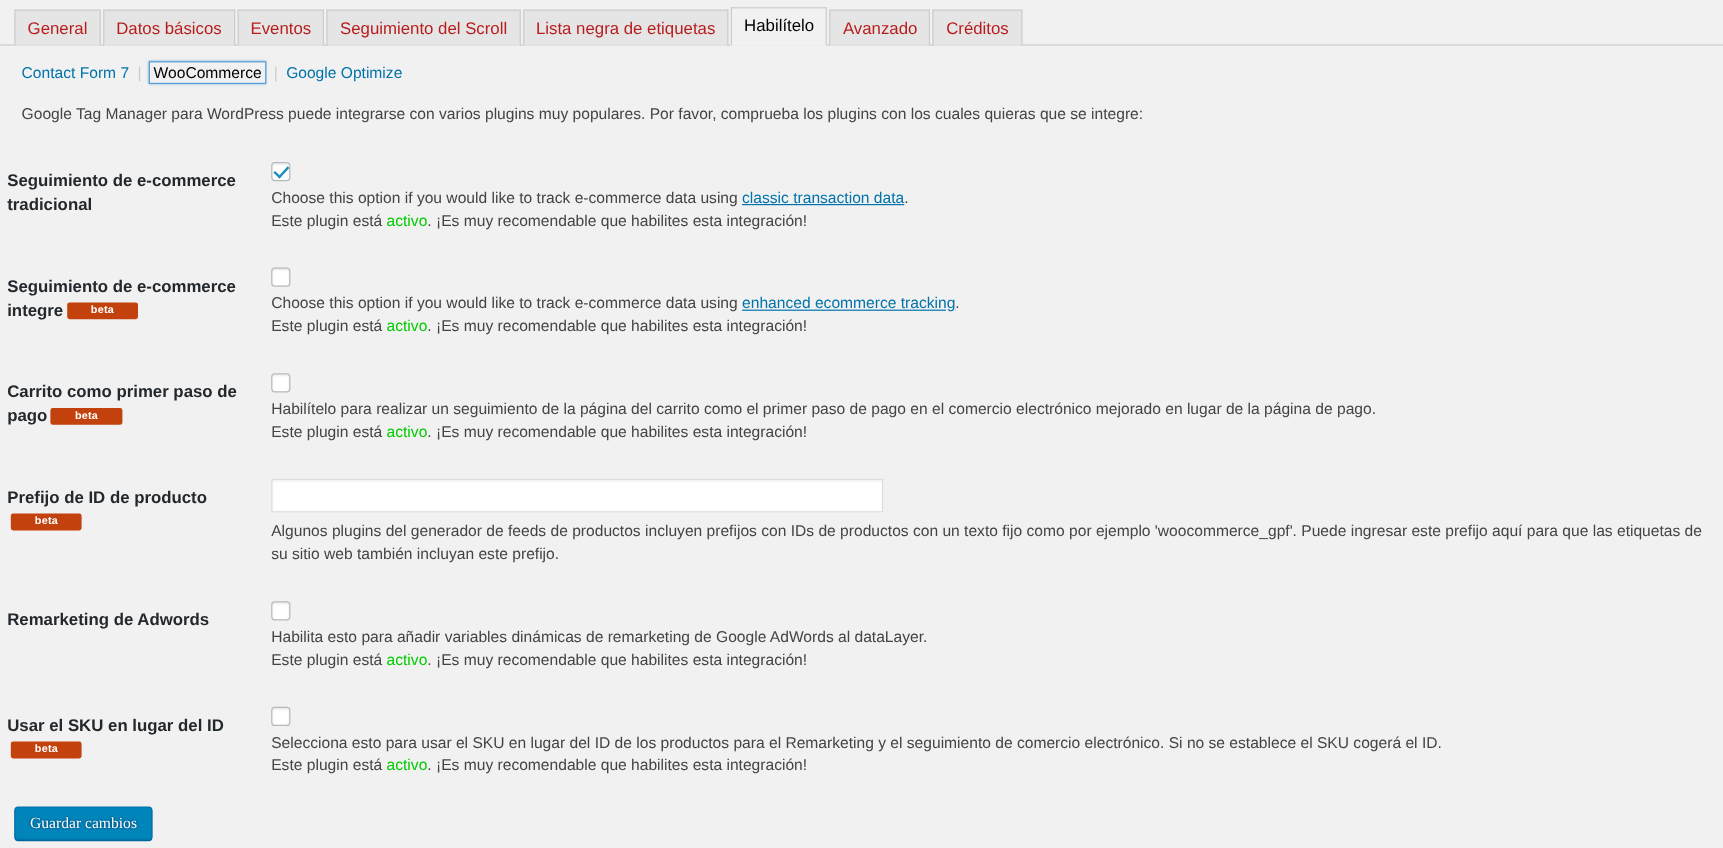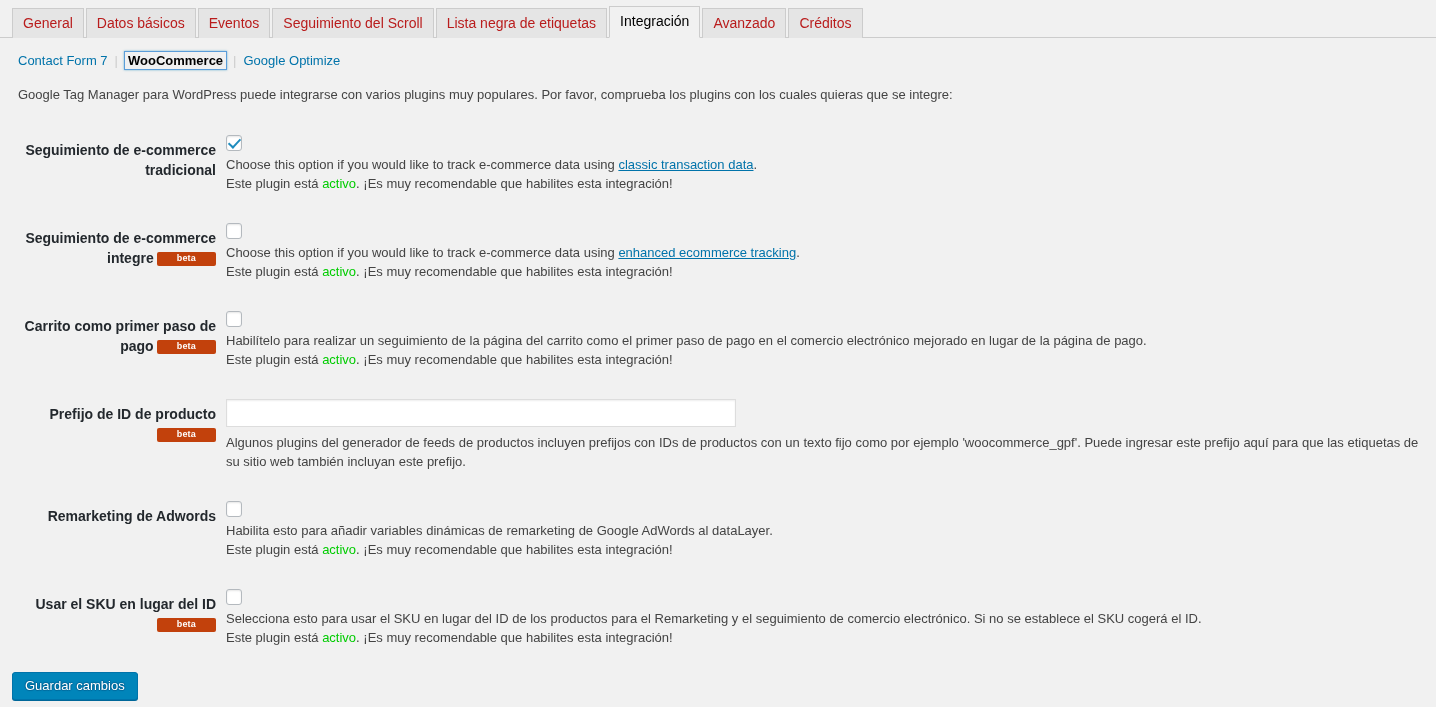--- a/index.html
+++ b/index.html
@@ -57,21 +57,21 @@
     font-size: 13px;
     line-height: 18px;
   }
   .subnav a {
     color: #0073aa;
     text-decoration: none;
     cursor: pointer;
   }
   .subnav a.current {
     color: #000;
-    font-weight: bold;
+    font-weight: normal;
     outline: 1px solid #5b9dd9;
     box-shadow: 0 0 2px 1px rgba(30,140,190,.6);
     padding: 1px 3px;
     background: #f1f1f1;
   }
   .subnav .sep {
     color: #ccc;
     padding: 0 7px;
   }
 
@@ -85,21 +85,21 @@
 
   
   table.form-table {
     border-collapse: collapse;
     margin-top: 16px;
     width: 100%;
   }
   table.form-table th {
     width: 210px;
     padding: 20px 10px 20px 6px;
-    text-align: right;
+    text-align: left;
     vertical-align: top;
     font-weight: 600;
     font-size: 14px;
     line-height: 20px;
     color: #23282d;
   }
   table.form-table td {
     padding: 15px 8px 15px 0;
     vertical-align: top;
     line-height: 18px;
@@ -181,36 +181,36 @@
   
   .submit-wrap {
     padding: 10px 0 0 12px;
   }
   .button-primary {
     display: inline-block;
     background: #0085ba;
     border: 1px solid #0073aa;
     border-radius: 3px;
     color: #fff;
-    font-family: Liberation Sans, sans-serif;
+    font-family: Liberation Serif, serif;
     font-size: 13px;
     line-height: 26px;
     height: 28px;
     padding: 0 12px 1px;
     box-sizing: border-box;
     box-shadow: 0 1px 0 #006799;
     cursor: pointer;
     text-shadow: 0 -1px 1px #006799, 1px 0 1px #006799, 0 1px 1px #006799, -1px 0 1px #006799;
   }
 </style>
 </head>
 <body>
 
 <div class="nav-tab-wrapper">
-  <a class="nav-tab">General</a><a class="nav-tab">Datos básicos</a><a class="nav-tab">Eventos</a><a class="nav-tab">Seguimiento del Scroll</a><a class="nav-tab">Lista negra de etiquetas</a><a class="nav-tab nav-tab-active">Integración</a><a class="nav-tab">Avanzado</a><a class="nav-tab">Créditos</a>
+  <a class="nav-tab">General</a><a class="nav-tab">Datos básicos</a><a class="nav-tab">Eventos</a><a class="nav-tab">Seguimiento del Scroll</a><a class="nav-tab">Lista negra de etiquetas</a><a class="nav-tab nav-tab-active">Habilítelo</a><a class="nav-tab">Avanzado</a><a class="nav-tab">Créditos</a>
 </div>
 
 <div class="subnav">
   <a>Contact Form 7</a><span class="sep">|</span><a class="current">WooCommerce</a><span class="sep">|</span><a>Google Optimize</a>
 </div>
 
 <div class="intro">Google Tag Manager para WordPress puede integrarse con varios plugins muy populares. Por favor, comprueba los plugins con los cuales quieras que se integre:</div>
 
 <table class="form-table">
   <tbody>

